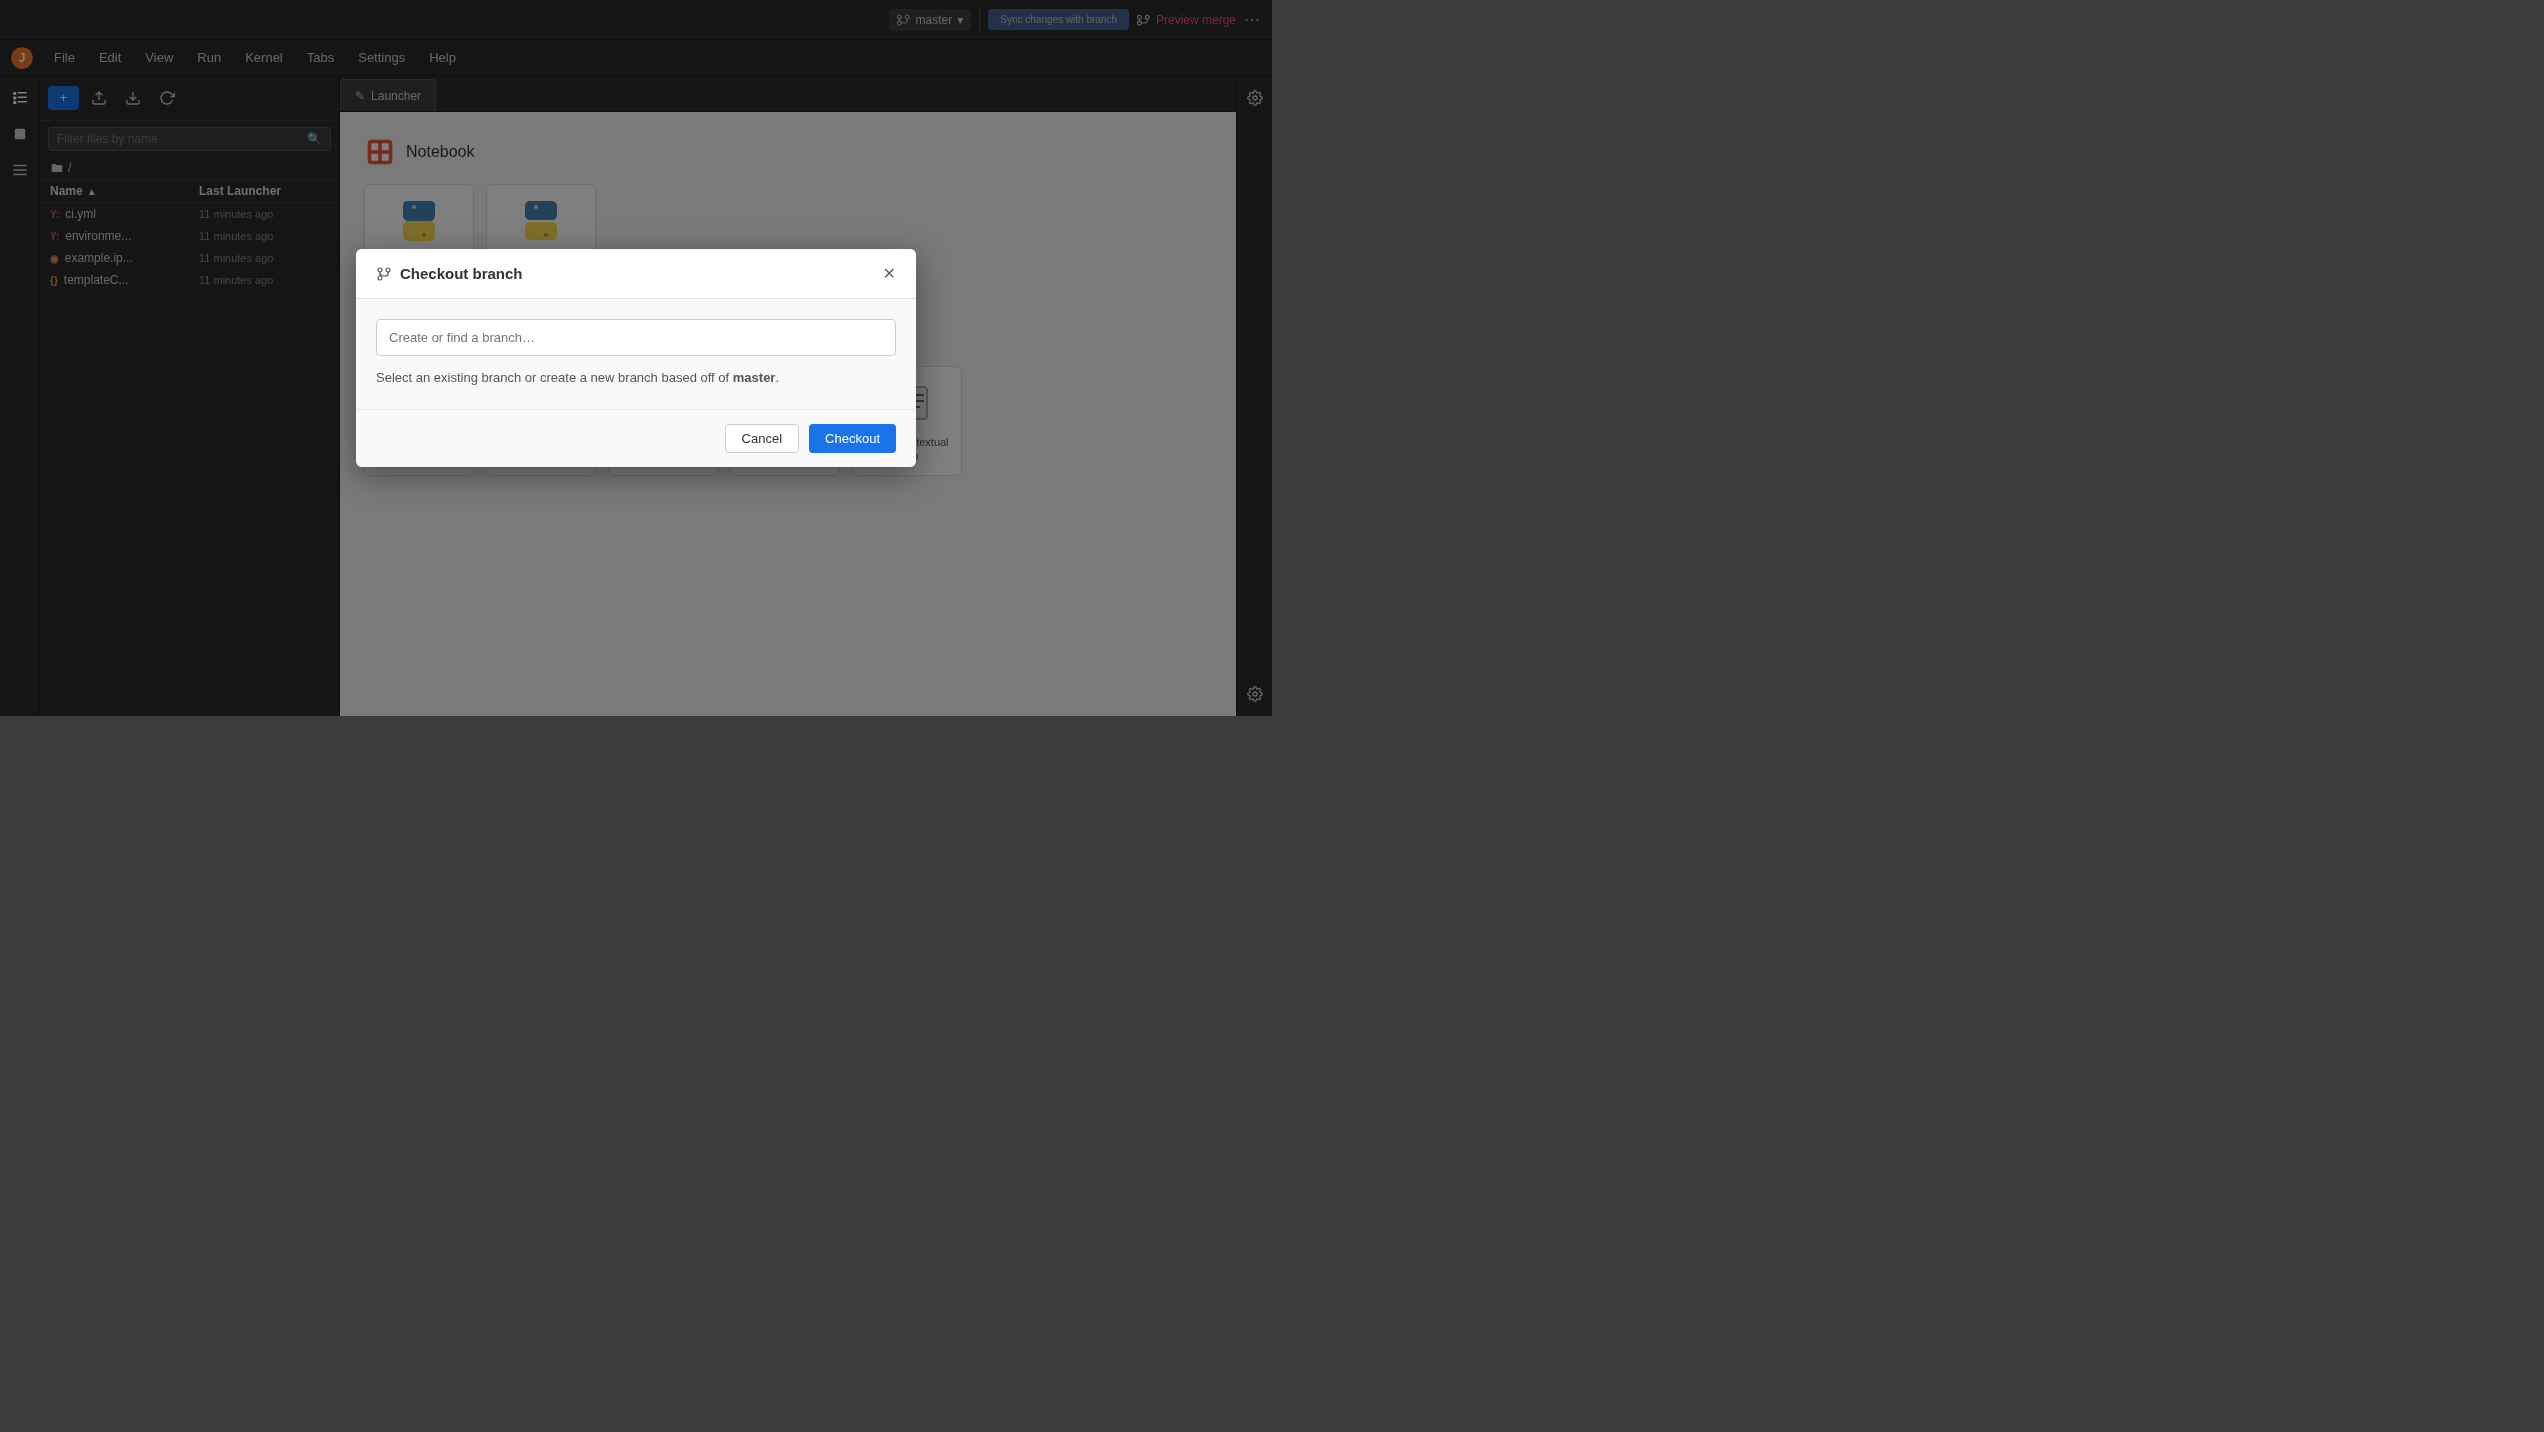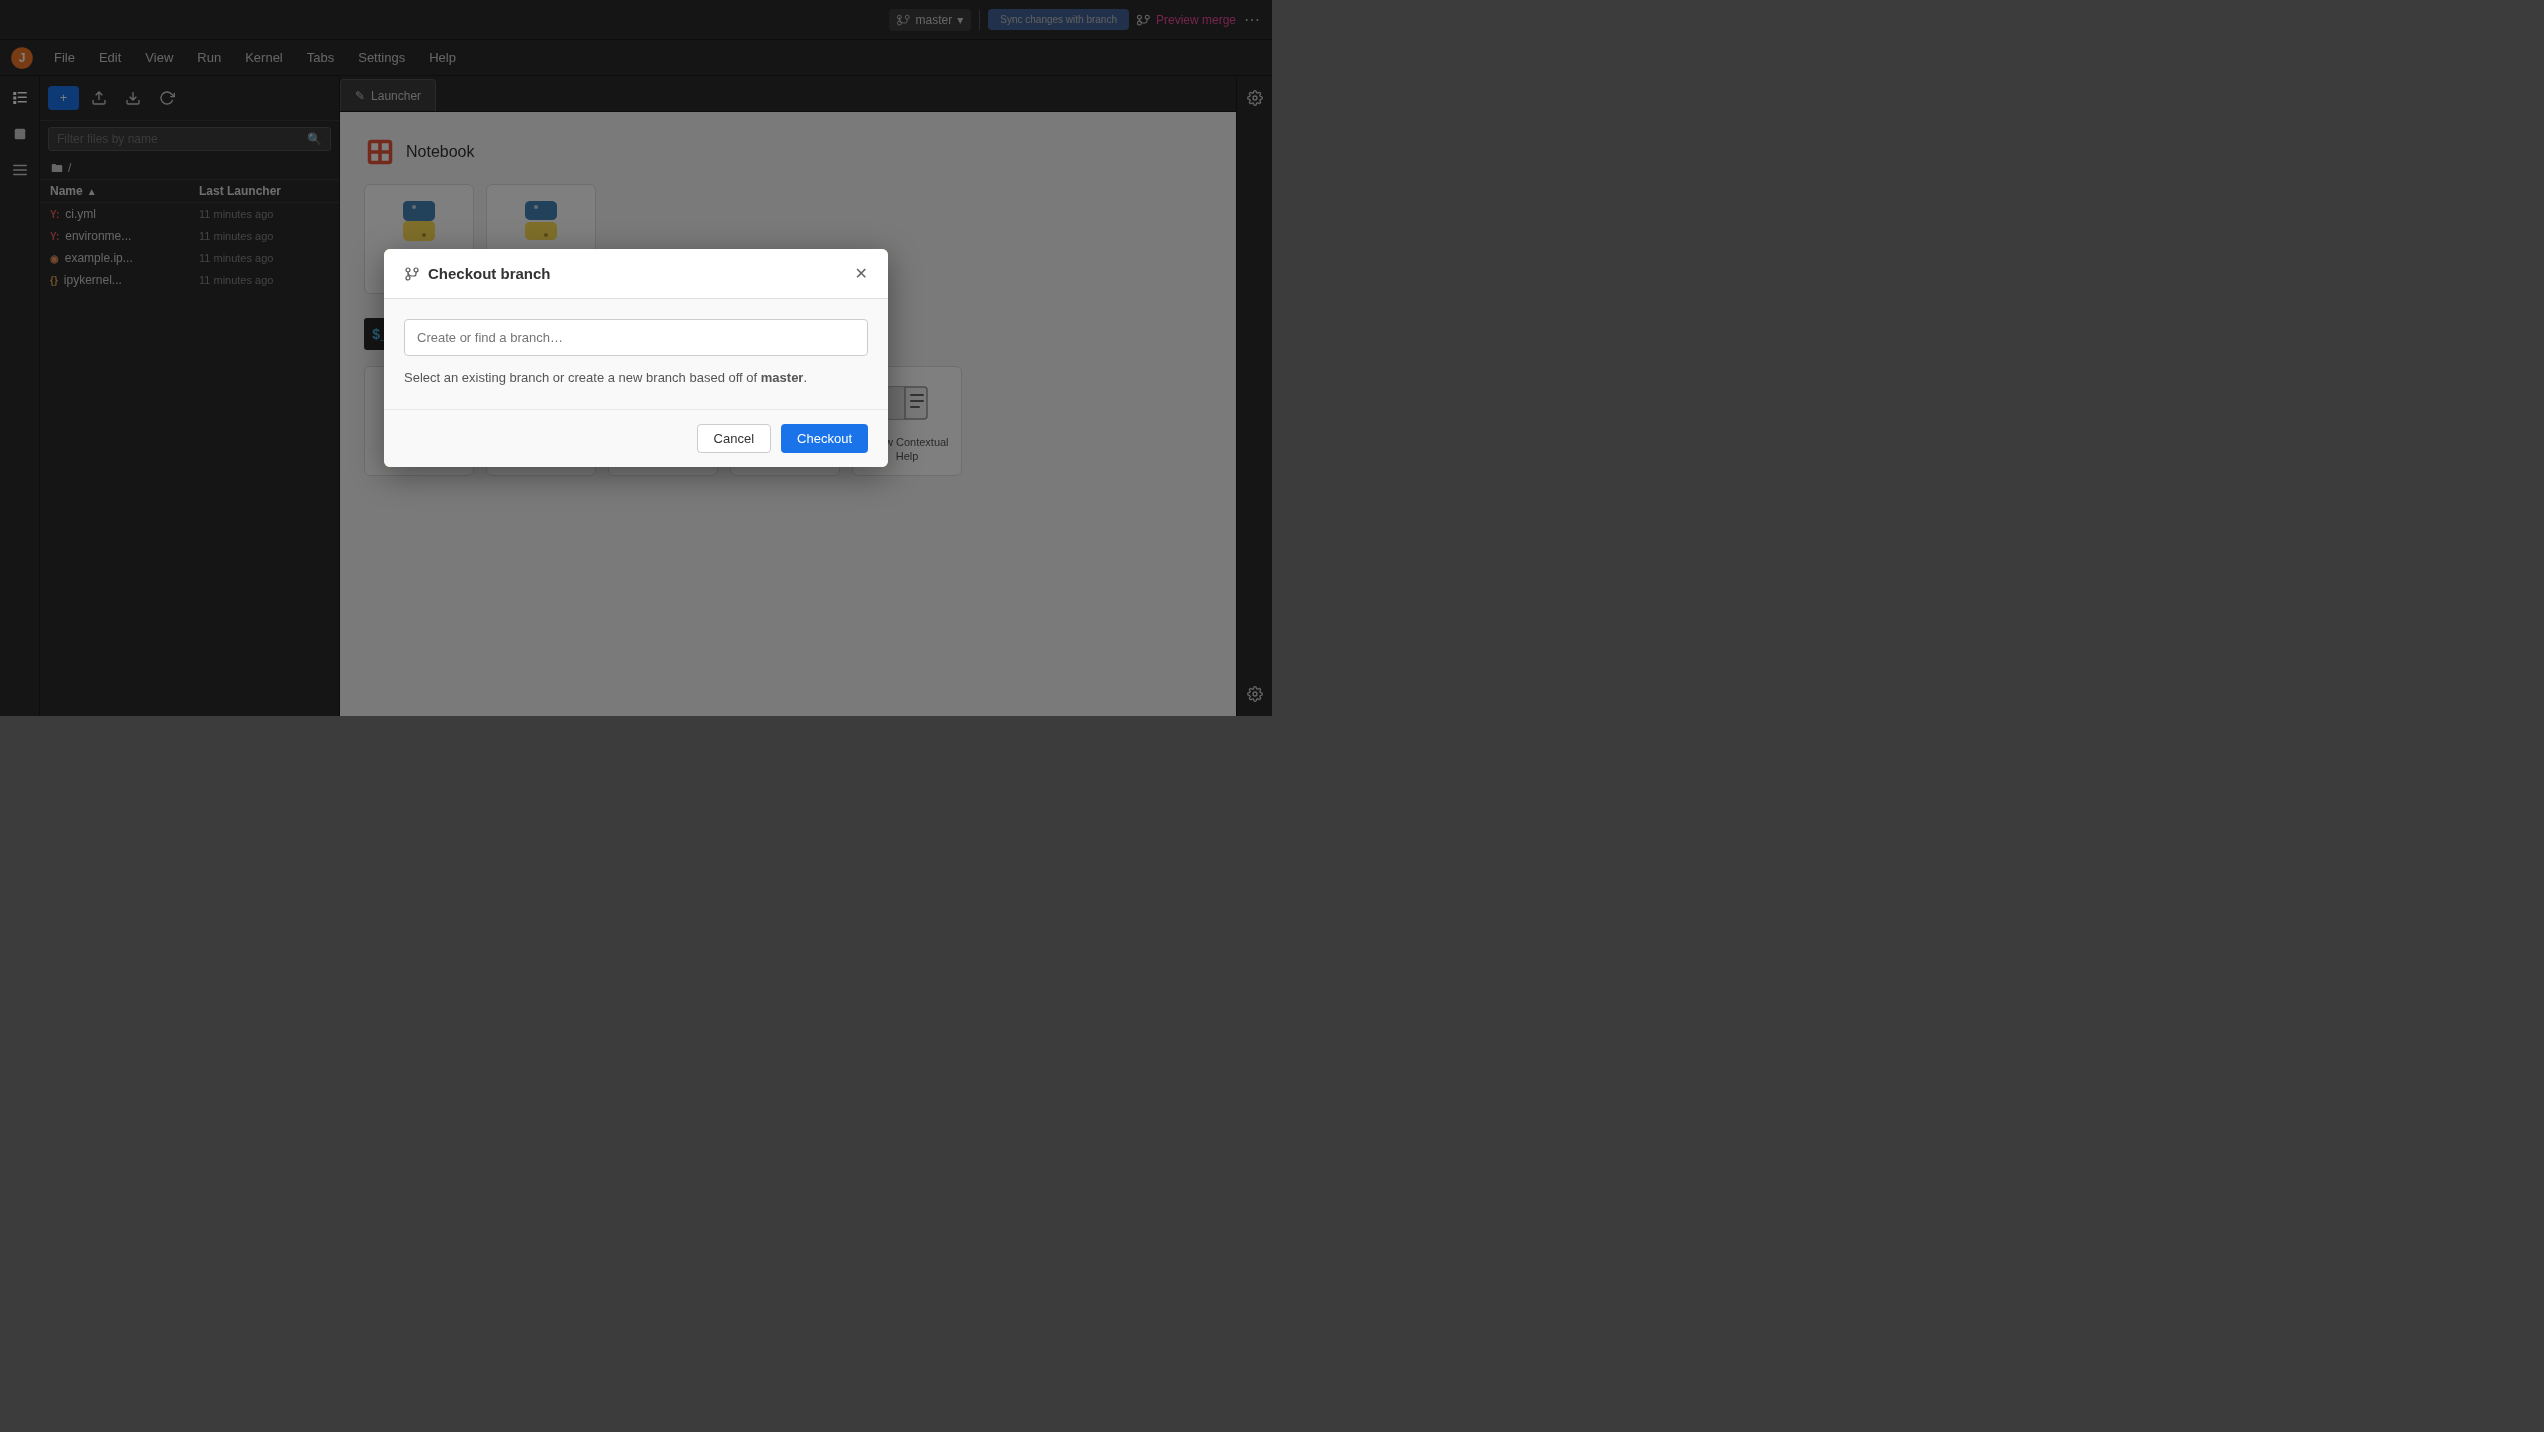--- a/index.html
+++ b/index.html
@@ -379,21 +379,21 @@
       display: flex;
       align-items: center;
       justify-content: center;
       z-index: 100;
     }
 
     
     .modal {
       background: #bef264;
       border-radius: 6px;
-      width: 504px;
+      width: 560px;
       box-shadow: 0 8px 32px rgba(0,0,0,0.4);
       overflow: hidden;
     }
     .modal-header {
       display: flex;
       align-items: center;
       justify-content: space-between;
       padding: 16px 20px;
       border-bottom: 1px solid #e0e0e0;
       background: white;
@@ -586,21 +586,21 @@
       <div class="file-row">
         <div class="file-name">
           <span class="file-badge file-badge-orange">◉</span>
           <span>example.ip...</span>
         </div>
         <div class="file-modified">11 minutes ago</div>
       </div>
       <div class="file-row">
         <div class="file-name">
           <span class="file-badge file-badge-curly">{}</span>
-          <span>ipykernel...</span>
+          <span>templateC...</span>
         </div>
         <div class="file-modified">11 minutes ago</div>
       </div>
     </div>
   </div>
 
   <div class="content-area">
 
     <div class="tab-bar">
       <div class="tab">

